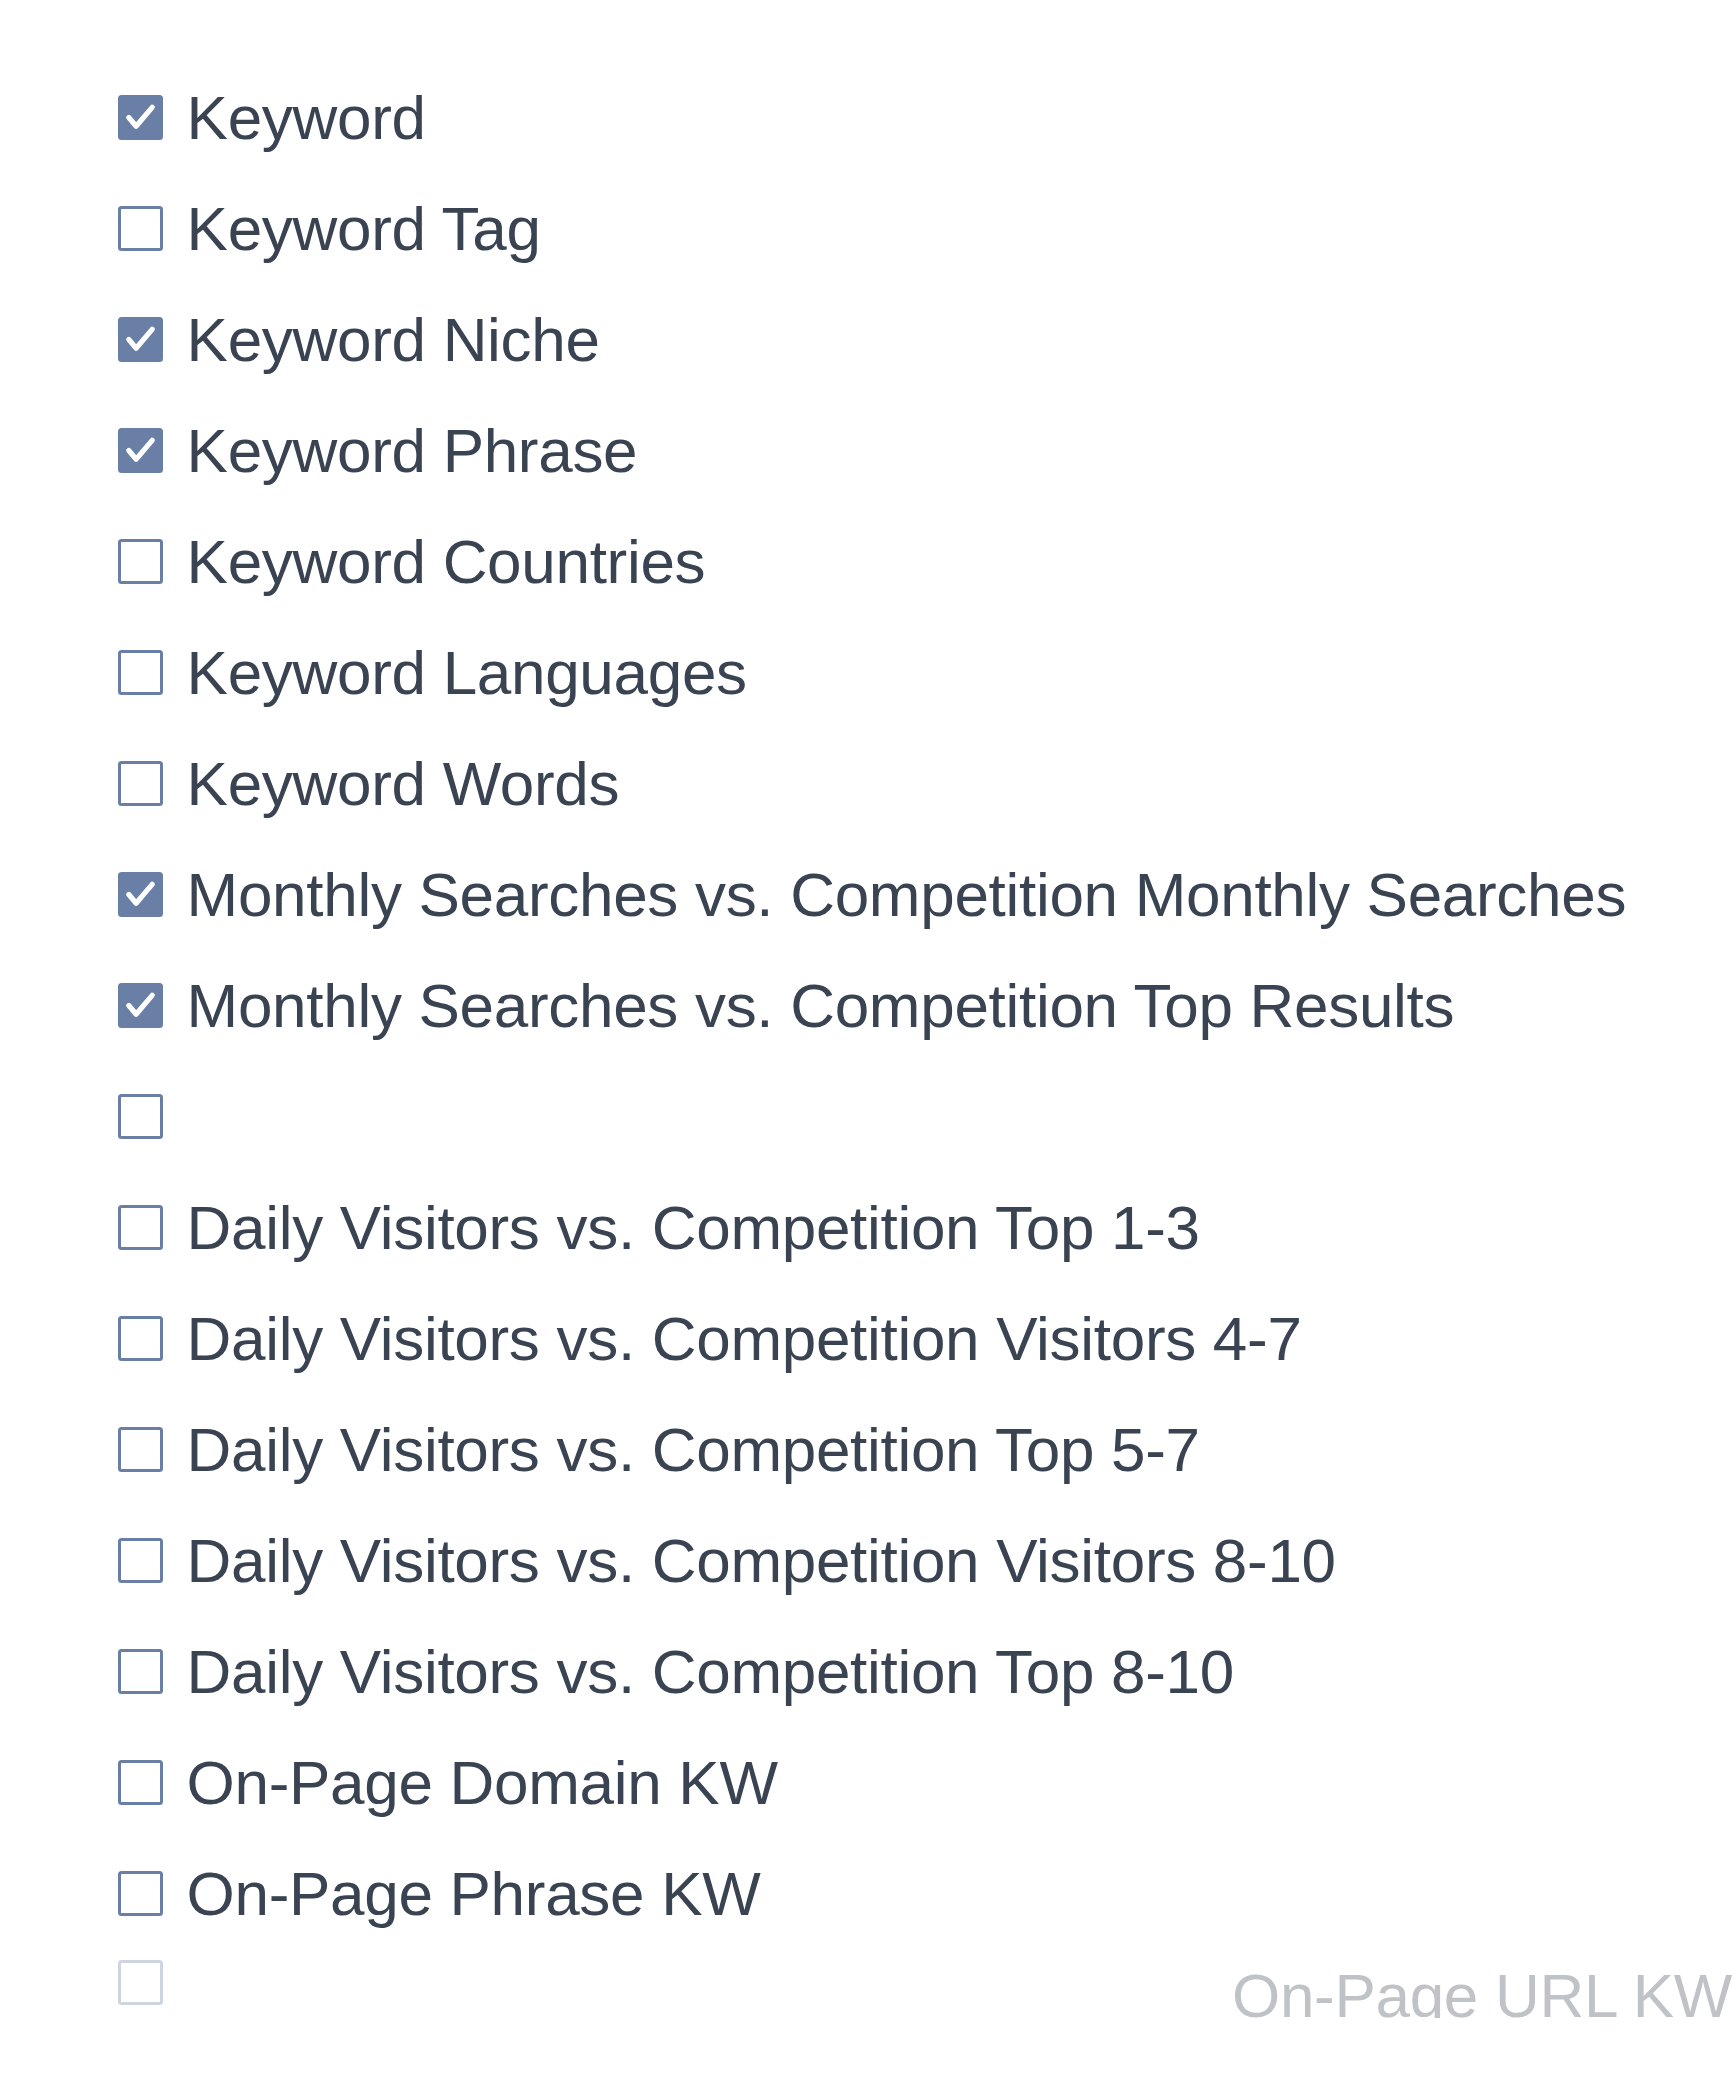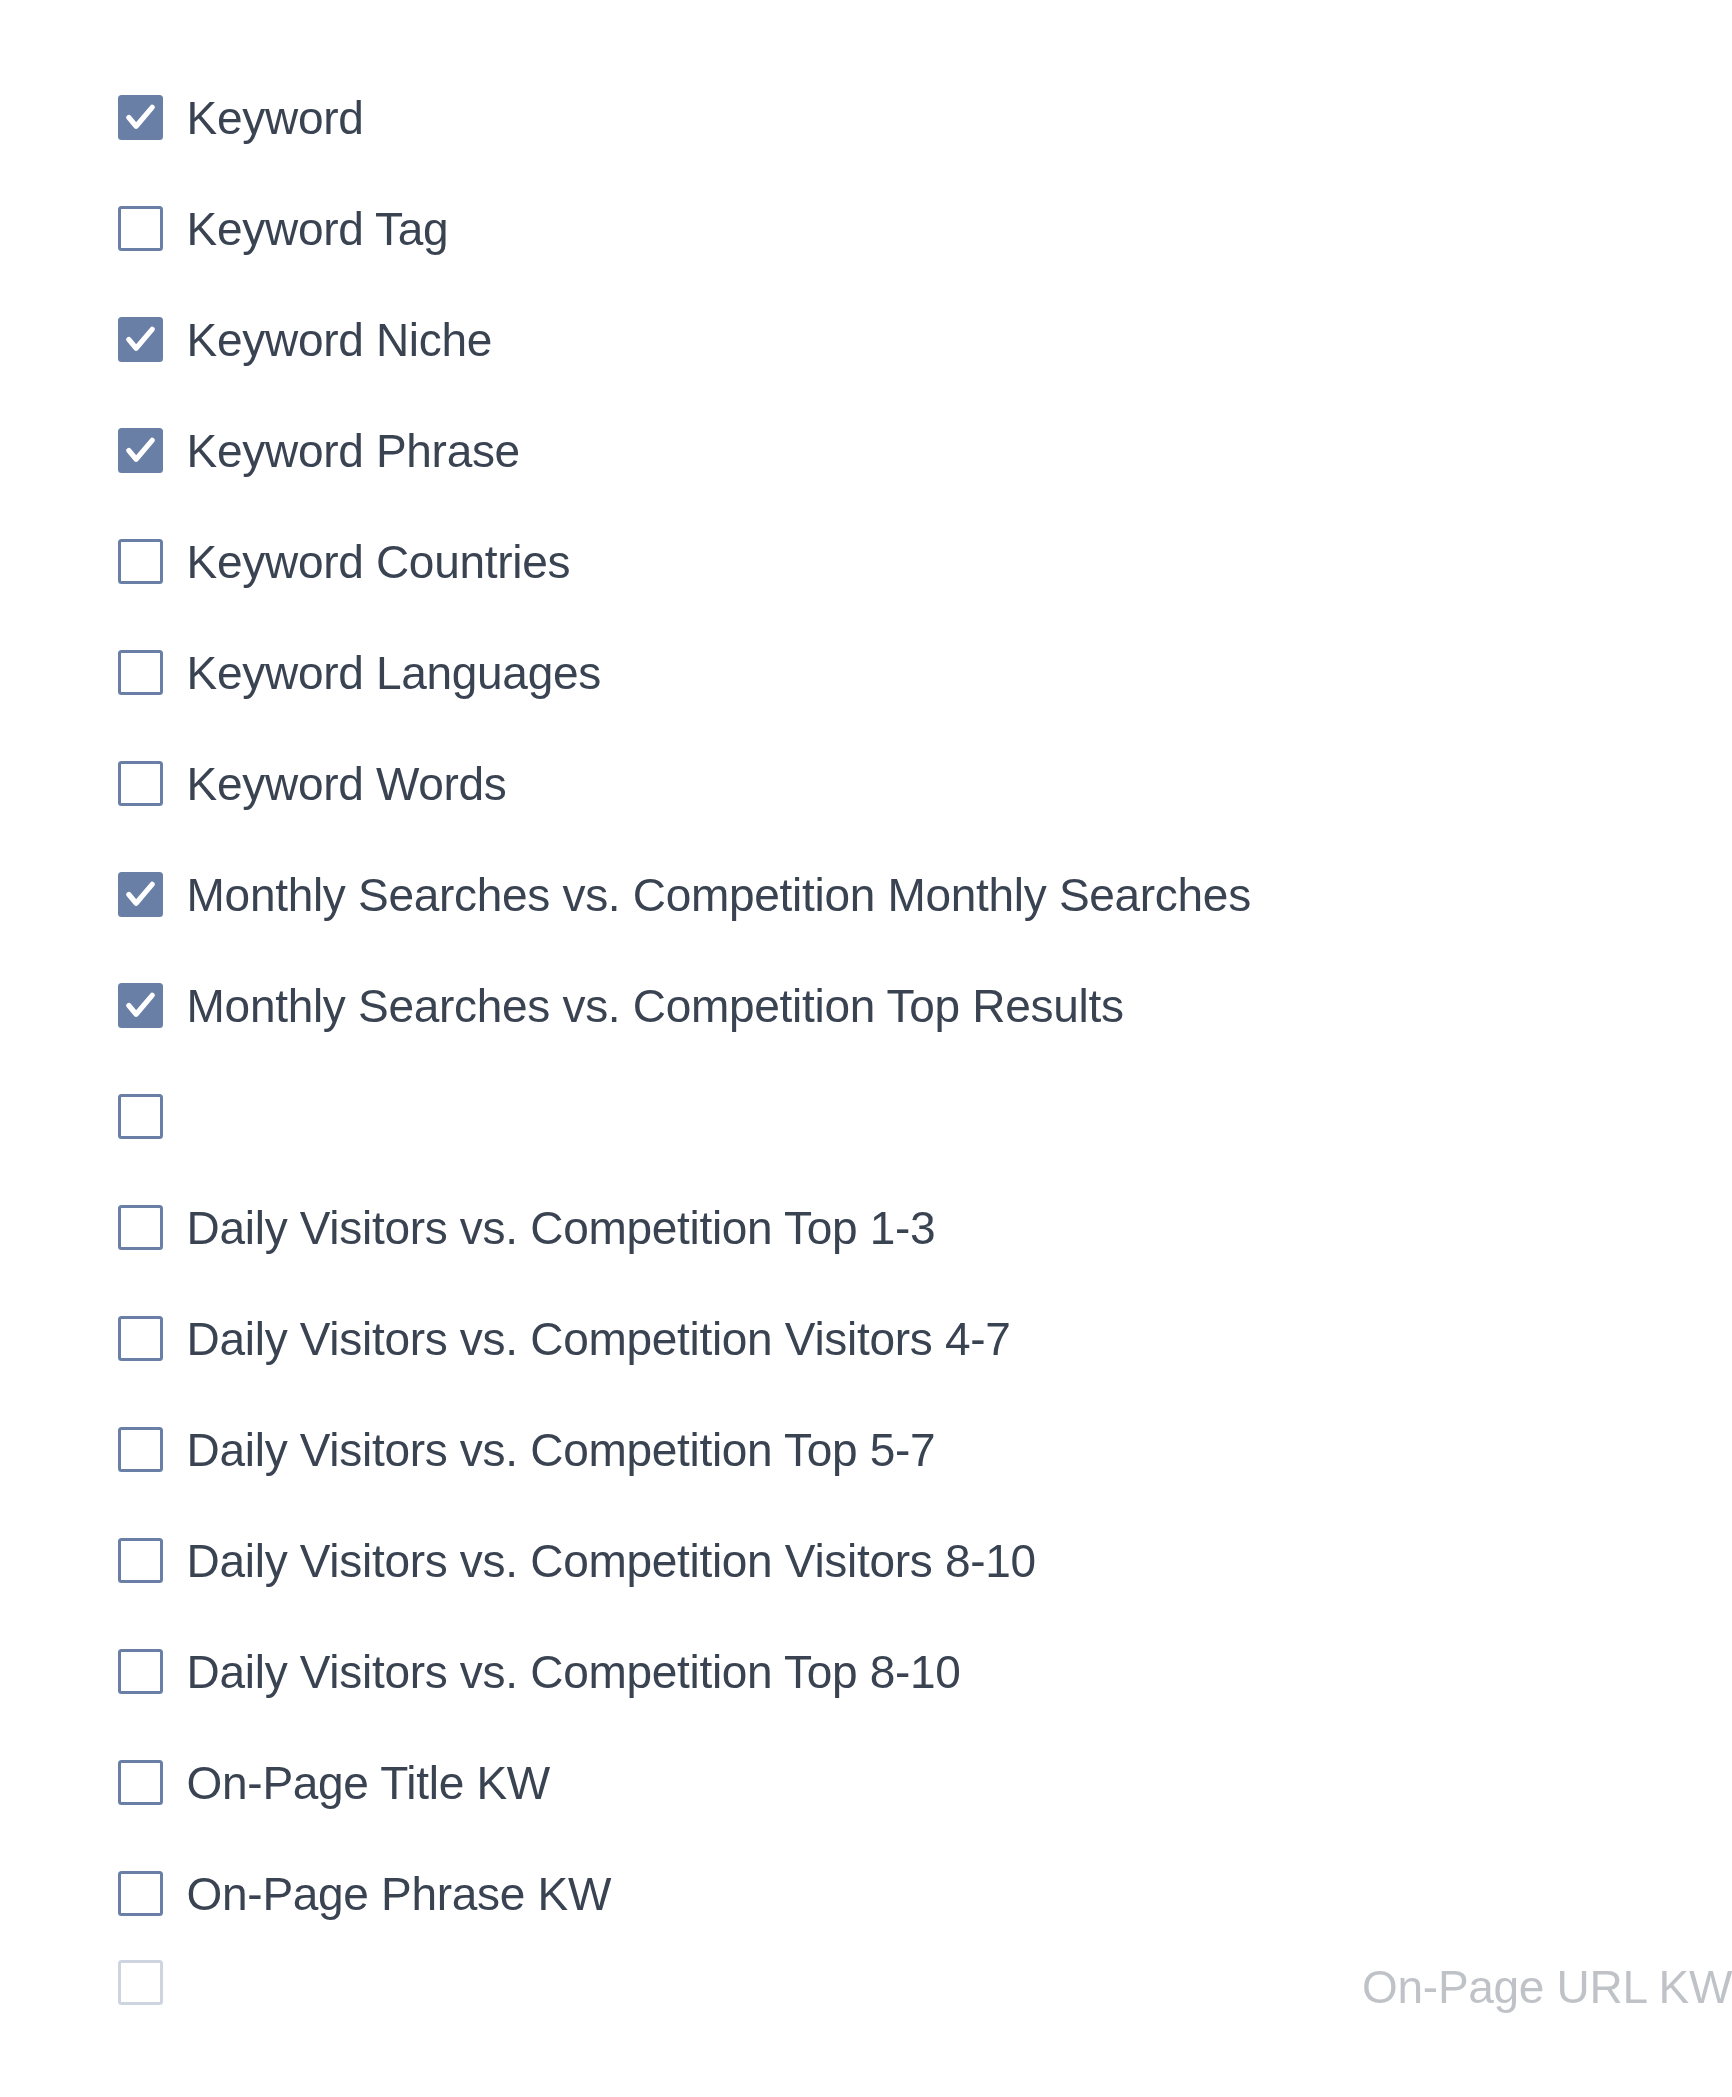--- a/index.html
+++ b/index.html
@@ -46,21 +46,21 @@
       height: 35px;
     }
     .checkbox.checked path {
       stroke: #ffffff;
       stroke-width: 3.5;
       stroke-linecap: round;
       stroke-linejoin: round;
       fill: none;
     }
     .label {
-      font-size: 46px;
+      font-size: 62px;
       color: #3a4351;
       font-weight: 400;
       letter-spacing: -0.3px;
     }
     .checkbox-row.faded {
       opacity: 0.32;
       overflow: hidden;
       height: 69px;
       align-items: flex-start;
       padding-top: 11px;
@@ -145,21 +145,21 @@
     <div class="checkbox-row">
       <div class="checkbox unchecked"></div>
       <span class="label">Daily Visitors vs. Competition Visitors 8-10</span>
     </div>
     <div class="checkbox-row">
       <div class="checkbox unchecked"></div>
       <span class="label">Daily Visitors vs. Competition Top 8-10</span>
     </div>
     <div class="checkbox-row">
       <div class="checkbox unchecked"></div>
-      <span class="label">On-Page Title KW</span>
+      <span class="label">On-Page Domain KW</span>
     </div>
     <div class="checkbox-row">
       <div class="checkbox unchecked"></div>
       <span class="label">On-Page Phrase KW</span>
     </div>
     <div class="checkbox-row faded">
       <div class="checkbox unchecked"></div>
       <span class="label">On-Page URL KW</span>
     </div>
   </div>

